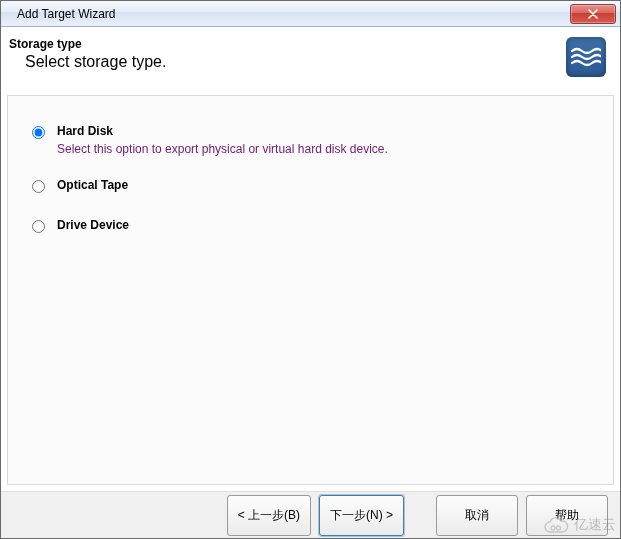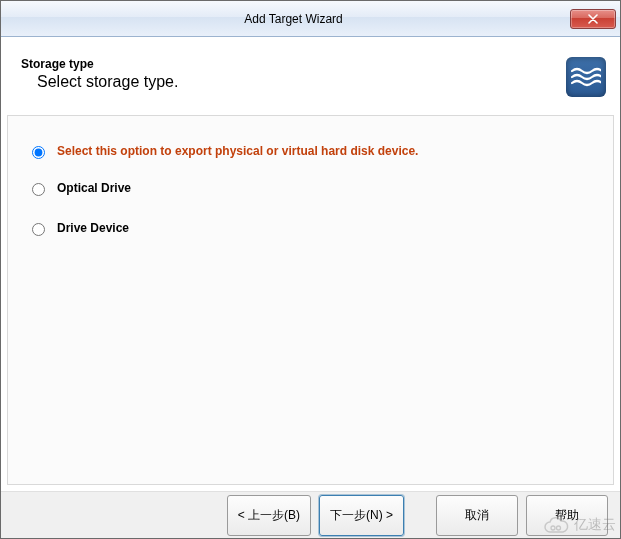--- a/index.html
+++ b/index.html
@@ -15,28 +15,27 @@
     height: 539px;
     box-sizing: border-box;
     border: 1px solid #6a6a6a;
     display: flex;
     flex-direction: column;
     position: relative;
     background: #fff;
   }
   
   .titlebar {
-    height: 36px;
+    height: 26px;
     background: linear-gradient(to bottom, #f6f9fd 0%, #e4ecf7 45%, #d7e3f2 46%, #e9f0fa 100%);
     border-bottom: 1px solid #9cb3cf;
     display: flex;
     align-items: center;
     padding: 0 0 0 16px;
     box-sizing: border-box;
-    text-align: center;
   }
   .titlebar-title {
     flex: 1;
     font-size: 12px;
     color: #000;
   }
   .close-btn {
     width: 44px;
     height: 18px;
     margin-right: 4px;
@@ -47,23 +46,22 @@
     align-items: center;
     justify-content: center;
     box-shadow: inset 0 0 0 1px rgba(255,255,255,0.3);
   }
   .close-btn svg { display:block; }
 
   
   .header {
     display: flex;
     align-items: flex-start;
-    padding: 10px 14px 12px 20px;
+    padding: 10px 14px 12px 8px;
     background: #fff;
-    margin-top: 10px;
   }
   .header-text {
     flex: 1;
   }
   .header-title {
     font-weight: bold;
     font-size: 12px;
     margin-bottom: 2px;
   }
   .header-sub {
@@ -101,22 +99,21 @@
   .option-text {
     flex: 1;
   }
   .option-title {
     font-weight: bold;
     font-size: 12px;
     margin-bottom: 4px;
   }
   .option-desc {
     font-size: 12px;
-    color: #c2410c;
-    font-weight: bold;
+    color: #701a75;
   }
 
   
   .button-row {
     height: 46px;
     display: flex;
     align-items: center;
     justify-content: flex-end;
     padding: 0 12px;
     gap: 8px;
@@ -186,28 +183,29 @@
         <path d="M1 17 Q6 13 11 17 T21 17 T31 17" stroke="#fff" stroke-width="2.2" fill="none" stroke-linecap="round"></path>
       </svg>
     </div>
   </div>
 
   <div class="content">
 
     <div class="option">
       <input type="radio" name="storage" checked="" style="">
       <div class="option-text">
+        <div class="option-title">Hard Disk</div>
         <div class="option-desc">Select this option to export physical or virtual hard disk device.</div>
       </div>
     </div>
 
     <div class="option">
       <input type="radio" name="storage" style="">
       <div class="option-text">
-        <div class="option-title">Optical Drive</div>
+        <div class="option-title">Optical Tape</div>
       </div>
     </div>
 
     <div class="option">
       <input type="radio" name="storage" style="">
       <div class="option-text">
         <div class="option-title">Drive Device</div>
       </div>
     </div>
 

